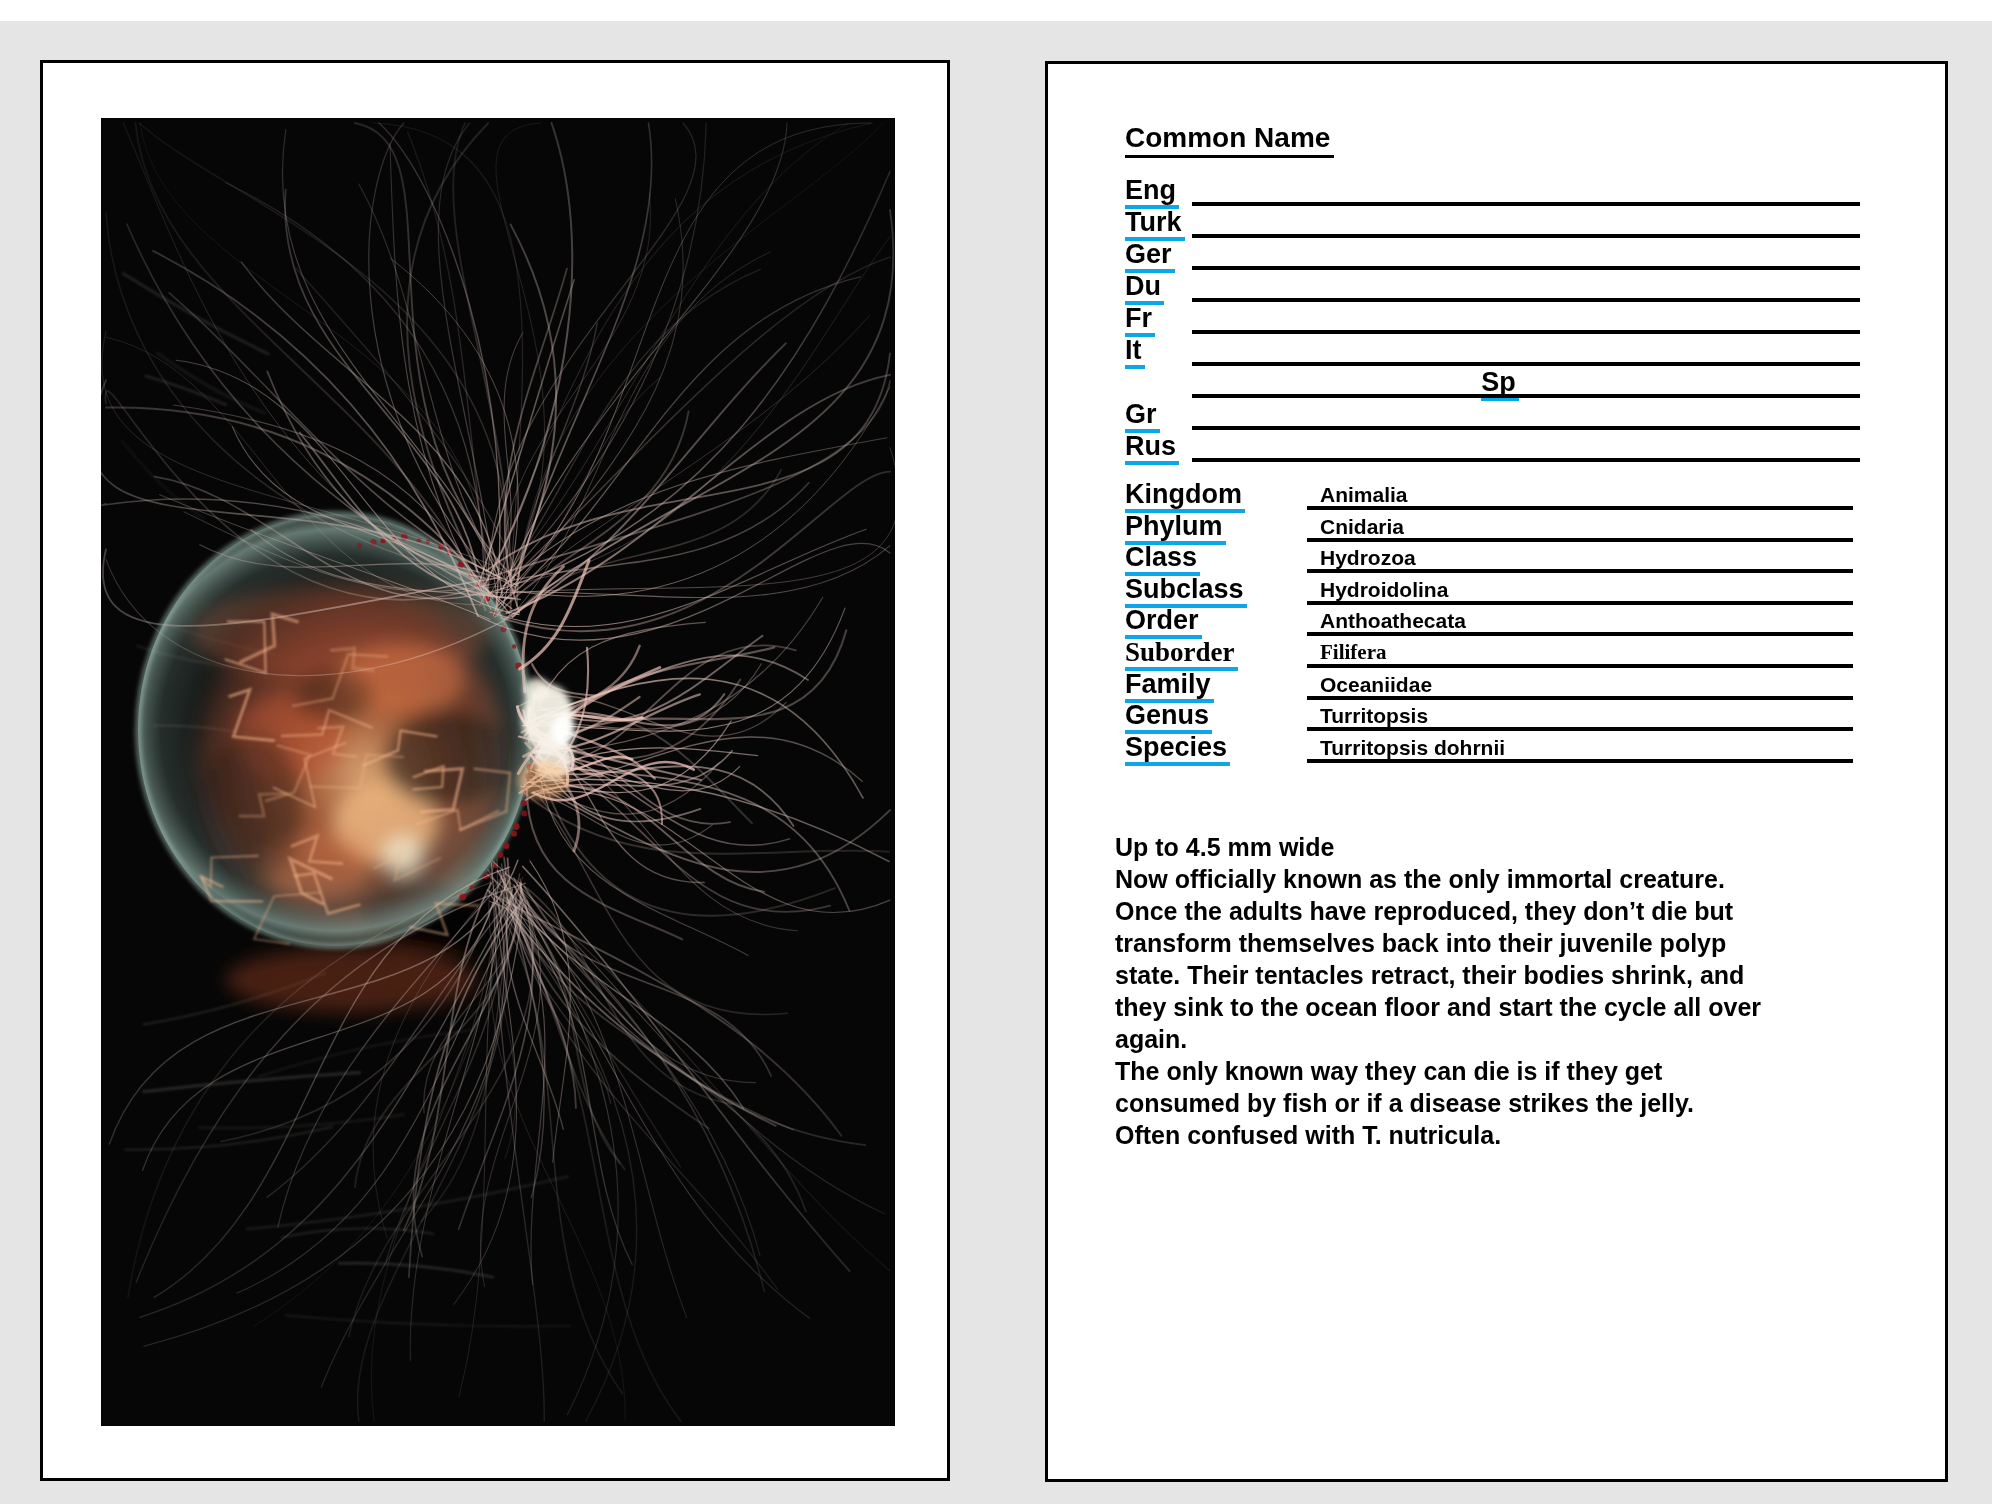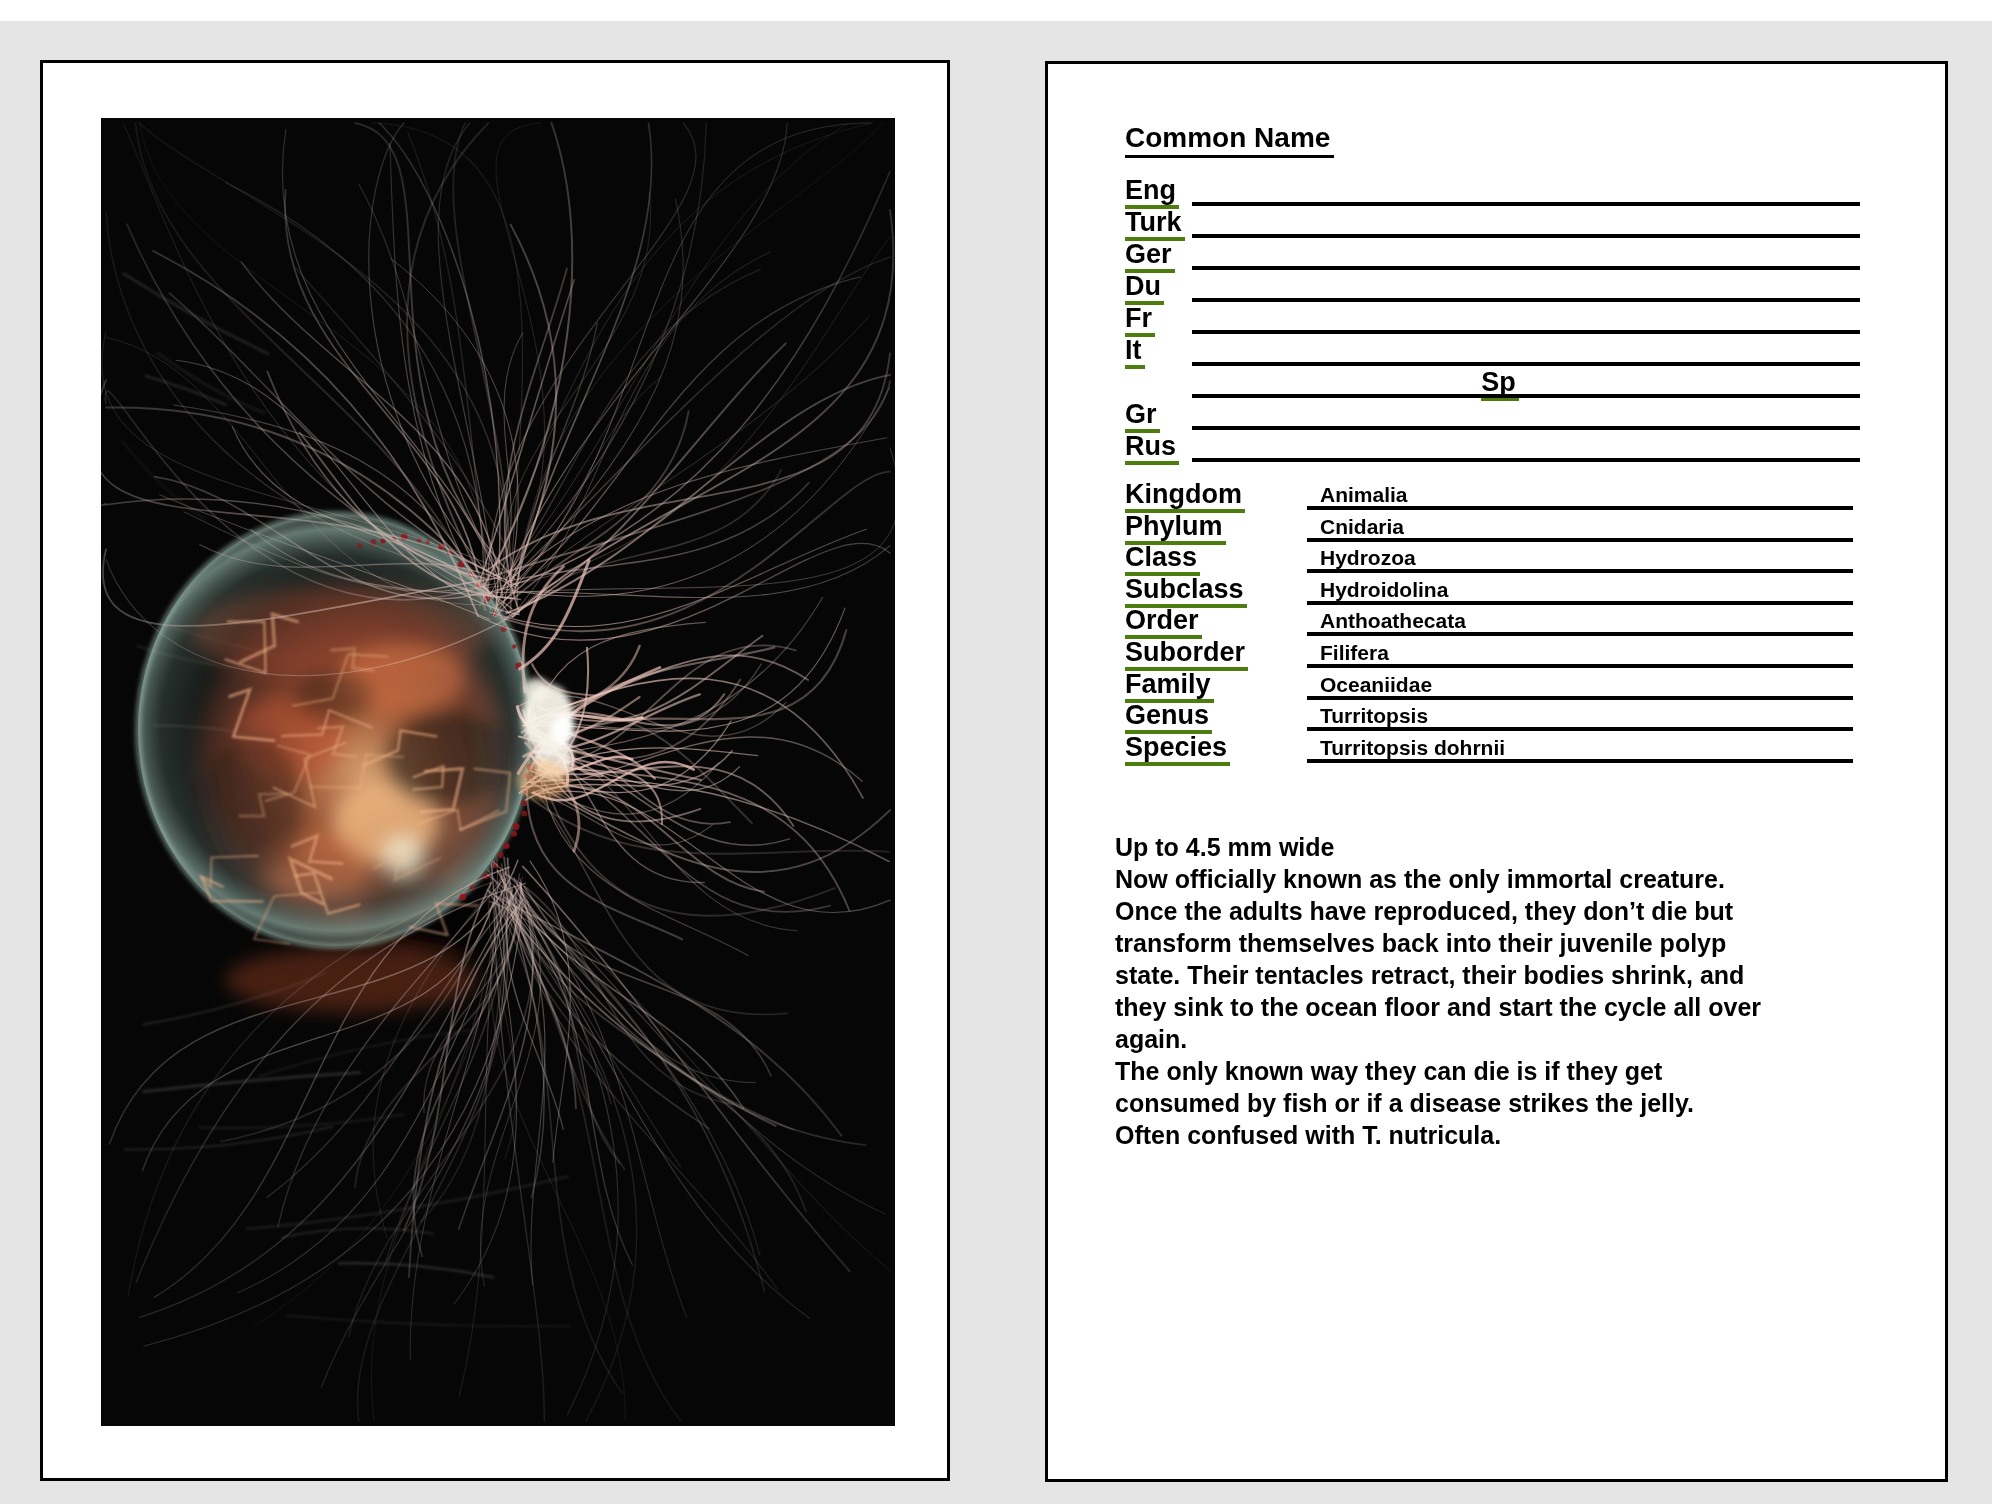--- a/index.html
+++ b/index.html
@@ -6,21 +6,21 @@
   #canvas{position:relative;width:1992px;height:1504px;background:#e5e5e5;overflow:hidden;
           font-family:"Liberation Sans","DejaVu Sans",sans-serif;color:#000;margin-top:21px;}
   .page{position:absolute;background:#fff;border:3px solid #000;box-sizing:border-box;}
   #page-left{left:40px;top:39px;width:910px;height:1421px;}
   #page-right{left:1045px;top:40px;width:903px;height:1421px;}
   #photo{position:absolute;left:101px;top:97px;width:794px;height:1308px;display:block;}
   .hd{position:absolute;left:1125px;top:102px;font-size:28px;font-weight:bold;
       border-bottom:3px solid #000;padding:0 4px 2px 0;display:inline-block;line-height:30px;}
   .lang-row,.tax-row{position:absolute;left:1125px;height:32px;width:750px;}
   .ulabel{display:inline-block;font-size:27px;font-weight:bold;line-height:27px;
-          border-bottom:4px solid #4d7c0f;padding:0 3px 1px 0;}
+          border-bottom:4px solid #0ea5e9;padding:0 3px 1px 0;}
   .fill-line{position:absolute;left:67px;top:25px;width:668px;height:4px;background:#000;}
   .tax-value{position:absolute;left:195px;top:0;font-size:21px;font-weight:bold;line-height:27px;white-space:nowrap;}
   .tax-line{position:absolute;left:182px;top:25px;width:546px;height:4px;background:#000;}
   #description{position:absolute;left:1115px;top:810px;width:780px;font-size:25px;font-weight:bold;
                line-height:32px;white-space:pre-line;}
 </style>
 </head>
 <body>
 
 <div id="canvas">
@@ -387,21 +387,21 @@
       <div class="lang-row" style="top: 380px;"><span class="ulabel">Gr</span><div class="fill-line"></div></div>
       <div class="lang-row" style="top: 412px;"><span class="ulabel">Rus</span><div class="fill-line"></div></div>
     </div>
 
   <div id="taxonomy">
       <div class="tax-row" style="top: 460px;"><span class="ulabel">Kingdom</span><span class="tax-value">Animalia</span><div class="tax-line"></div></div>
       <div class="tax-row" style="top: 492px;"><span class="ulabel">Phylum</span><span class="tax-value">Cnidaria</span><div class="tax-line"></div></div>
       <div class="tax-row" style="top: 523px;"><span class="ulabel">Class</span><span class="tax-value">Hydrozoa</span><div class="tax-line"></div></div>
       <div class="tax-row" style="top: 555px;"><span class="ulabel">Subclass</span><span class="tax-value">Hydroidolina</span><div class="tax-line"></div></div>
       <div class="tax-row" style="top: 586px;"><span class="ulabel">Order</span><span class="tax-value">Anthoathecata</span><div class="tax-line"></div></div>
-      <div class="tax-row" style="top: 618px;"><span class="ulabel">Suborder</span><span class="tax-value">Filifera</span><div class="tax-line"></div></div>
+      <div class="tax-row" style="top: 618px; font-family: Liberation Serif, serif;"><span class="ulabel">Suborder</span><span class="tax-value">Filifera</span><div class="tax-line"></div></div>
       <div class="tax-row" style="top: 650px;"><span class="ulabel">Family</span><span class="tax-value">Oceaniidae</span><div class="tax-line"></div></div>
       <div class="tax-row" style="top: 681px;"><span class="ulabel">Genus</span><span class="tax-value">Turritopsis</span><div class="tax-line"></div></div>
       <div class="tax-row" style="top: 713px;"><span class="ulabel">Species</span><span class="tax-value">Turritopsis dohrnii</span><div class="tax-line"></div></div>
     </div>
 
   <div id="description">Up to 4.5 mm wide
 Now officially known as the only immortal creature.
 Once the adults have reproduced, they don’t die but
 transform themselves back into their juvenile polyp
 state. Their tentacles retract, their bodies shrink, and

